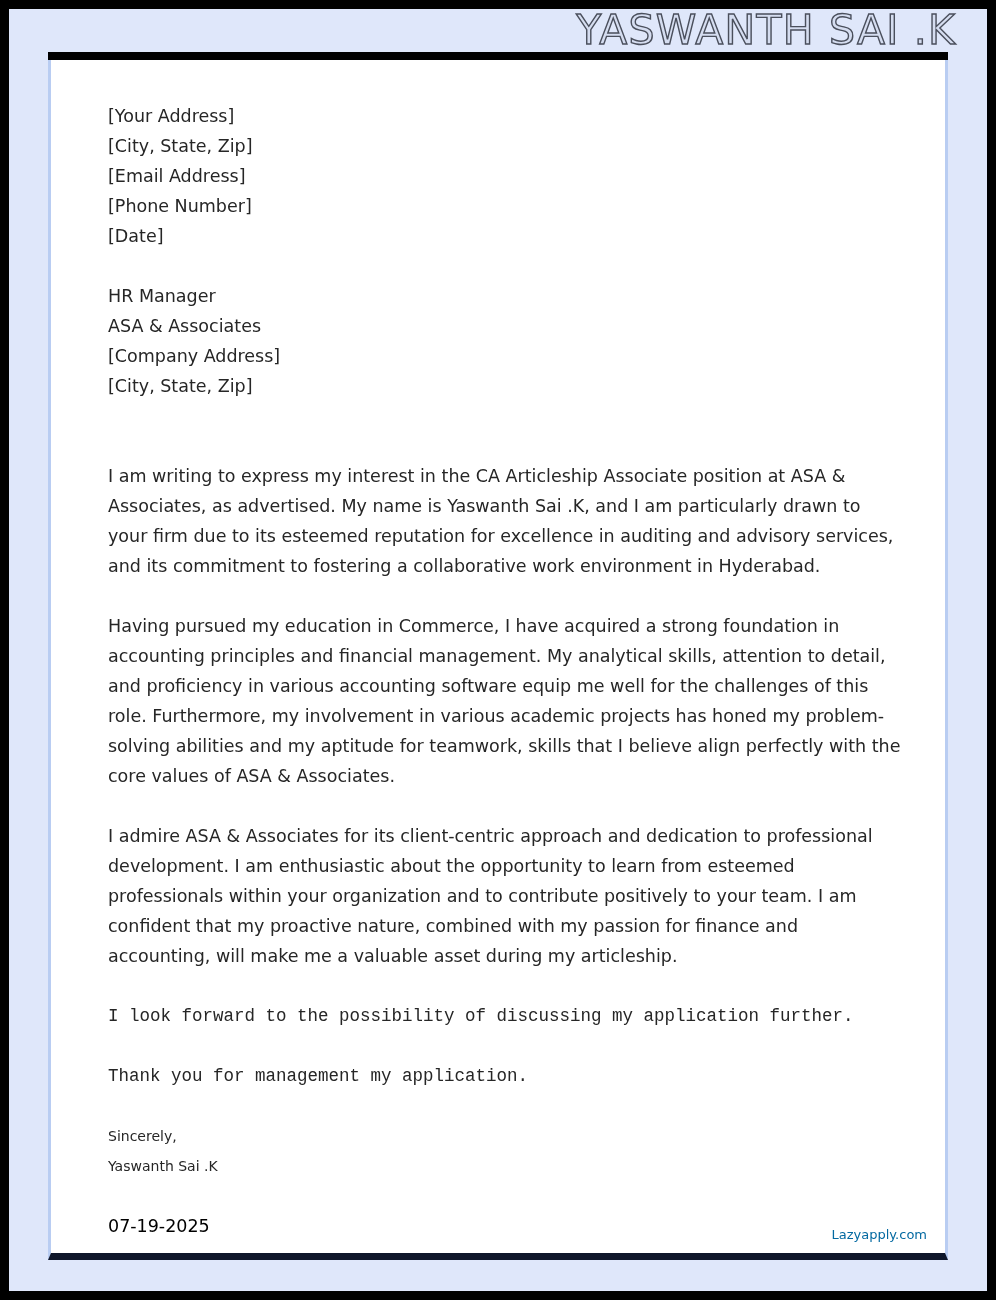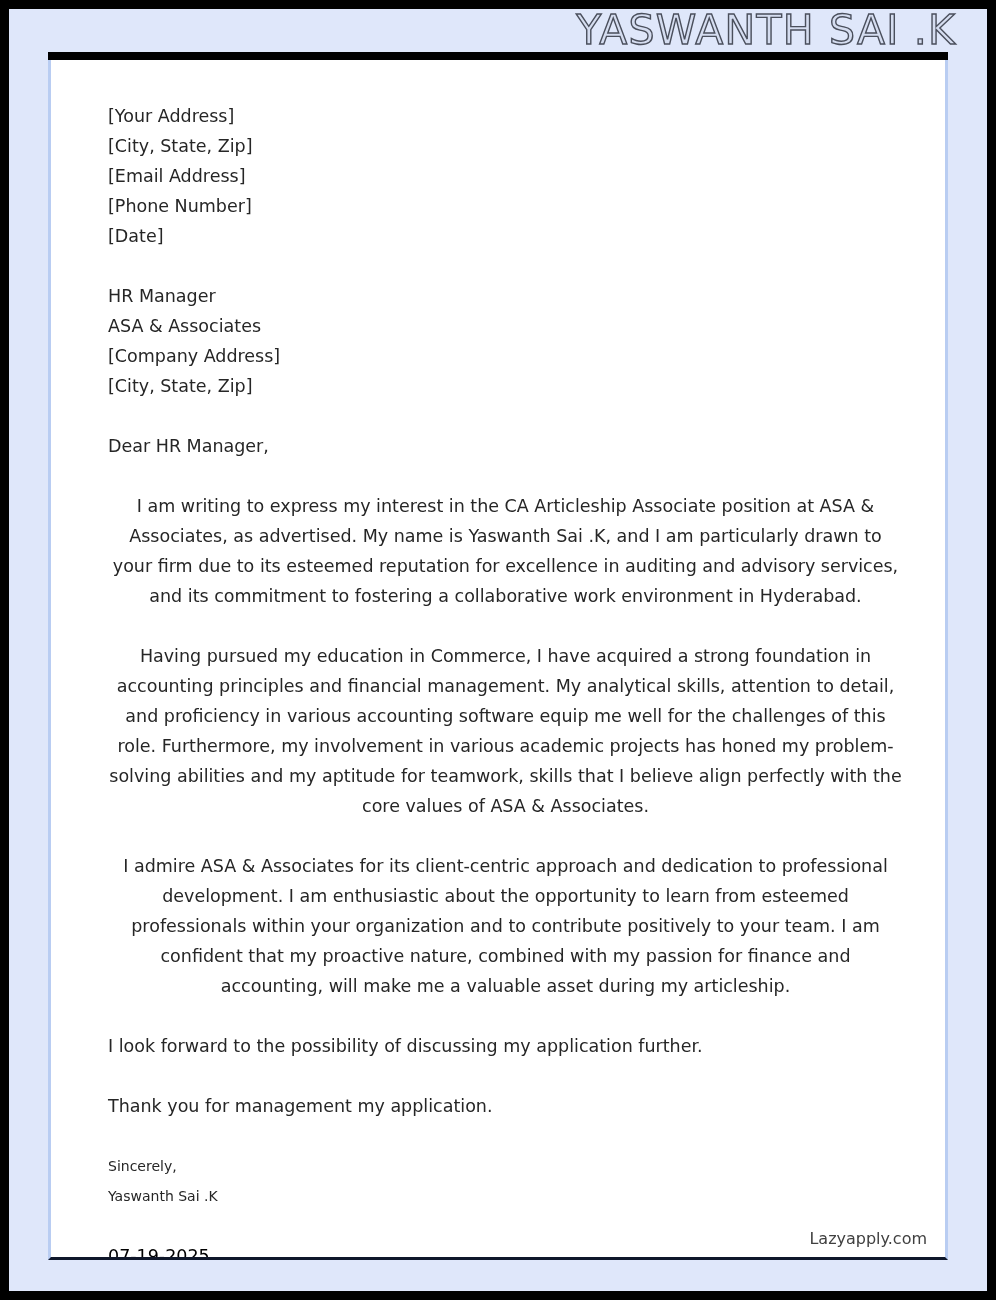--- a/index.html
+++ b/index.html
@@ -63,21 +63,21 @@
   
   .letter-card {
     position: absolute;
     left: 39px;
     top: 51px;
     width: 900px;
     height: 1200px;
     background: #ffffff;
     border-left: 3px solid #b9cdf2;
     border-right: 3px solid #b9cdf2;
-    border-bottom: 3px solid #0f172a;
+    border-bottom: 7px solid #0f172a;
     box-sizing: border-box;
     overflow: hidden;
   }
 
   .letter-body {
     position: absolute;
     left: 57px;
     top: 41px;
     width: 795px;
   }
@@ -96,49 +96,50 @@
   .salutation {
     font-size: 17.5px;
     line-height: 30px;
     color: #262626;
   }
 
   .para {
     font-size: 17.5px;
     line-height: 30px;
     color: #262626;
-    text-align: center;
+    text-align: left;
   }
 
   .closing-line {
     font-size: 17.5px;
     line-height: 30px;
     color: #262626;
+    font-family: Liberation Mono, monospace;
   }
 
   .sign-block {
     font-size: 14px;
     line-height: 30px;
     color: #262626;
     white-space: pre-line;
   }
 
   .date-stamp {
     font-size: 17.5px;
     line-height: 30px;
     color: #000000;
   }
 
   .watermark {
     position: absolute;
     right: 18px;
     bottom: 10px;
-    font-size: 16px;
+    font-size: 13px;
     line-height: 16px;
-    color: #404040;
+    color: #0369a1;
     font-family: "DejaVu Sans", sans-serif;
   }
 </style>
 </head>
 <body>
 
 <div class="page-frame">
 
   <div class="header-band">
     <div class="header-name">YASWANTH SAI .K</div>
@@ -158,21 +159,20 @@
 
       <div class="block-gap"></div>
 
       <div class="addr-block">HR Manager
 ASA &amp; Associates
 [Company Address]
 [City, State, Zip]</div>
 
       <div class="block-gap"></div>
 
-      <div class="salutation">Dear HR Manager,</div>
 
       <div class="block-gap"></div>
 
       <div class="para">I am writing to express my interest in the CA Articleship Associate position at ASA &amp; Associates, as advertised. My name is Yaswanth Sai .K, and I am particularly drawn to your firm due to its esteemed reputation for excellence in auditing and advisory services, and its commitment to fostering a collaborative work environment in Hyderabad.</div>
 
       <div class="block-gap"></div>
 
       <div class="para">Having pursued my education in Commerce, I have acquired a strong foundation in accounting principles and financial management. My analytical skills, attention to detail, and proficiency in various accounting software equip me well for the challenges of this role. Furthermore, my involvement in various academic projects has honed my problem-solving abilities and my aptitude for teamwork, skills that I believe align perfectly with the core values of ASA &amp; Associates.</div>
 
       <div class="block-gap"></div>

